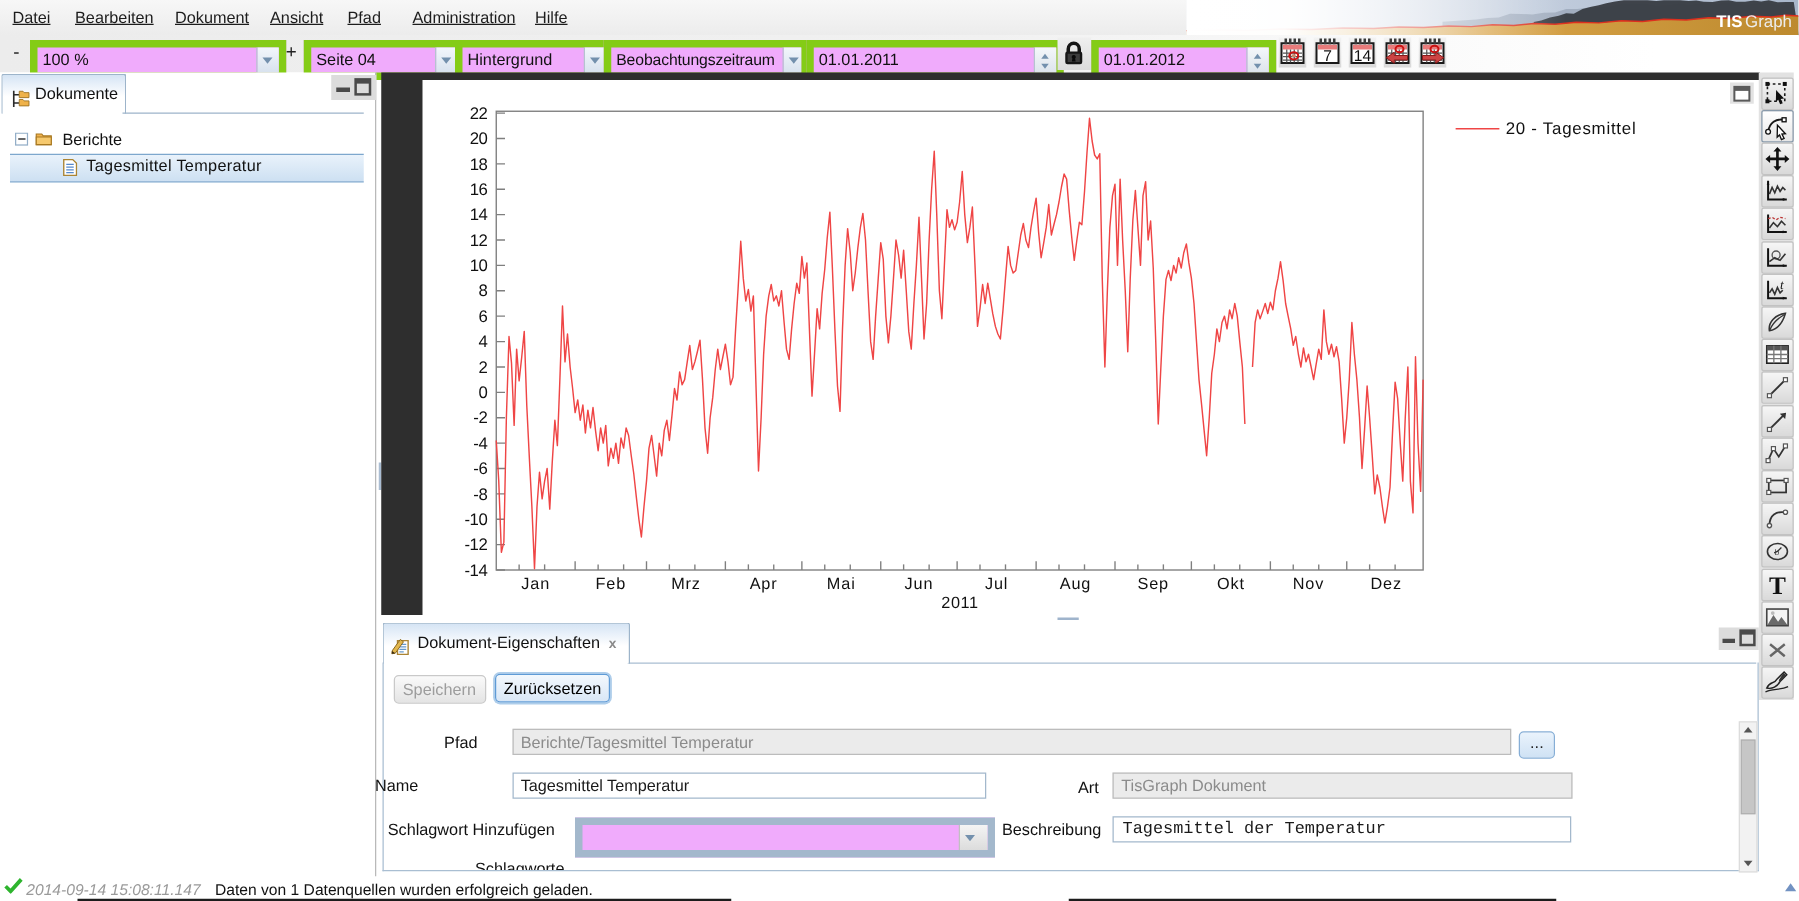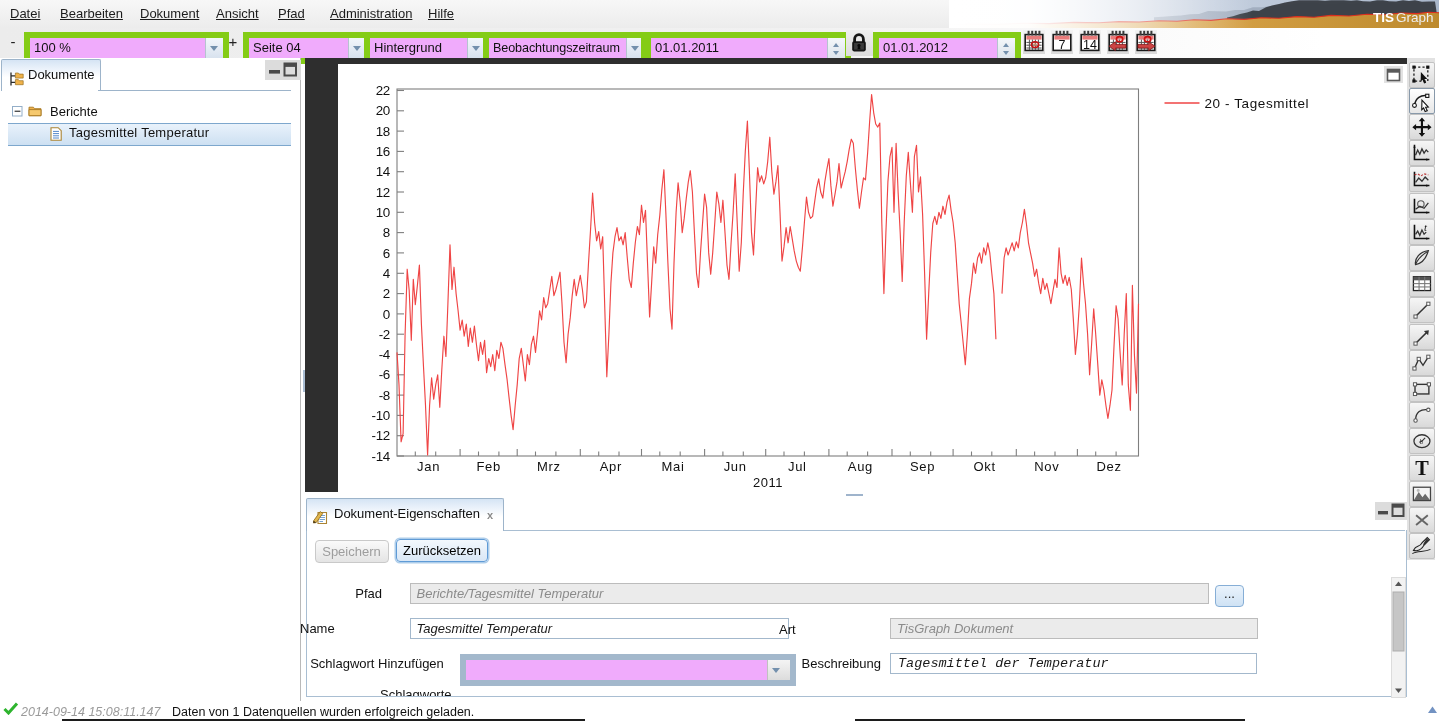--- a/index.html
+++ b/index.html
@@ -8,21 +8,21 @@
 .mi{position:absolute;top:0;height:27px;line-height:27px;color:#1c1c1c;text-decoration:underline;}
 .toolbar{left:0;top:28px;width:1439px;height:30px;background:linear-gradient(to right,#ececec,#f1f1f1 55%,#fbfbfb 80%,#ffffff 92%);}
 .combo{position:absolute;height:20px;background:#f0abfc;border:6px solid #84cc16;}
 .combo .txt{position:absolute;left:4px;top:0;line-height:20px;color:#111;white-space:nowrap;}
 .cbtn{position:absolute;right:0;top:0;width:17px;height:20px;background:linear-gradient(#f2f6fb,#d8e2ee);border-left:1px solid #b6c2d0;}
 .cbtn:after{content:"";position:absolute;left:4px;top:8px;border:4px solid transparent;border-top:5px solid #7390ad;}
 .spin{position:absolute;right:0;top:0;width:17px;height:20px;background:linear-gradient(#f4f7fa,#dde4ec);border-left:1px solid #b6c2d0;}
 .spin:before{content:"";position:absolute;left:5px;top:2px;border:3.5px solid transparent;border-bottom:4.5px solid #7390ad;}
 .spin:after{content:"";position:absolute;left:5px;top:13px;border:3.5px solid transparent;border-top:4.5px solid #7390ad;}
 .tab{position:absolute;background:linear-gradient(#d5e4f4 0%,#e9f1fa 26%,#ffffff 56%);border:1px solid #9db4ca;border-bottom:none;border-radius:2px 2px 0 0;}
-.field{position:absolute;height:19px;border:1px solid #a3b8cc;background:#fff;line-height:19px;white-space:nowrap;overflow:hidden;font-style:italic;}
+.field{position:absolute;height:19px;border:1px solid #a3b8cc;background:#fff;line-height:19px;white-space:nowrap;overflow:hidden;}
 .field.dis{background:#ebebeb;border-color:#bcbcbc;color:#8b8b8b;}
 .lbl{position:absolute;height:16px;line-height:16px;color:#111;}
 .btn{position:absolute;height:21px;border-radius:4px;text-align:center;line-height:21px;}
 svg{display:block;}
 </style></head><body>
 
 <div class="abs menubar"></div>
 <div class="mi" style="left:10px">Datei</div>
 <div class="mi" style="left:60px">Bearbeiten</div>
 <div class="mi" style="left:140px">Dokument</div>
@@ -518,21 +518,21 @@
 <rect x="17.5" y="2.5" width="11" height="3.2" fill="#4a4a4a"></rect>
 </svg>
   </div>
 <div class="btn" style="left:314.5px;top:540px;width:72px;background:linear-gradient(#fafafa,#e4e4e4);border:1px solid #c9c9c9;color:#9d9d9d">Speichern</div>
 <div class="btn" style="left:396px;top:539px;width:90px;background:linear-gradient(#f3f8fd,#d9e7f6);border:1px solid #5f9bd6;box-shadow:0 0 0 1.5px #aecdea;color:#000">Zurücksetzen</div>
 <div class="lbl" style="left:282px;top:586px;width:100px;text-align:right">Pfad</div>
 <div class="field dis" style="left:409.5px;top:583px;width:791px;padding-left:6px">Berichte/Tagesmittel Temperatur</div>
 <div class="btn" style="left:1215px;top:584.5px;width:27px;height:20px;line-height:16px;background:linear-gradient(#eaf3fc,#cfe2f4);border:1px solid #86aed6;color:#222">...</div>
 <div class="lbl" style="left:300px;top:621px;width:100px;text-align:left">Name</div>
 <div class="field" style="left:409.5px;top:618px;width:371px;padding-left:6px">Tagesmittel Temperatur</div>
-<div class="lbl" style="left:779px;top:622px;width:100px;">Art</div>
+<div class="lbl" style="left:779px;top:622px;width:100px;text-align:right">Art</div>
 <div class="field dis" style="left:890px;top:618px;width:360px;padding-left:6px">TisGraph Dokument</div>
 <div class="lbl" style="left:302px;top:656px;width:150px;text-align:center;white-space:nowrap">Schlagwort Hinzufügen</div>
 <div class="combo" style="left:460px;top:653.5px;width:324px;border-color:#a3b8cc">
     <span class="cbtn" style="width:22px;background:linear-gradient(#f4f4f4,#dcdcdc);border-left:1px solid #c0c0c0"></span>
   </div>
 <div class="lbl" style="left:781px;top:656px;width:100px;text-align:right">Beschreibung</div>
 <div class="field" style="left:890px;top:652.5px;width:358px;padding-left:7px;font-family:'Liberation Mono',monospace;font-size:13.5px">Tagesmittel der Temperatur</div>
 <div class="abs" style="left:380px;top:687px;width:120px;height:8.5px;overflow:hidden"><span style="color:#111">Schlagworte</span></div>
 <div class="abs" style="left:1390.5px;top:577px;width:13.5px;height:119px;background:#f2f2f2;border:1px solid #dcdcdc">
 <svg width="13" height="119" viewBox="0 0 13 119">

